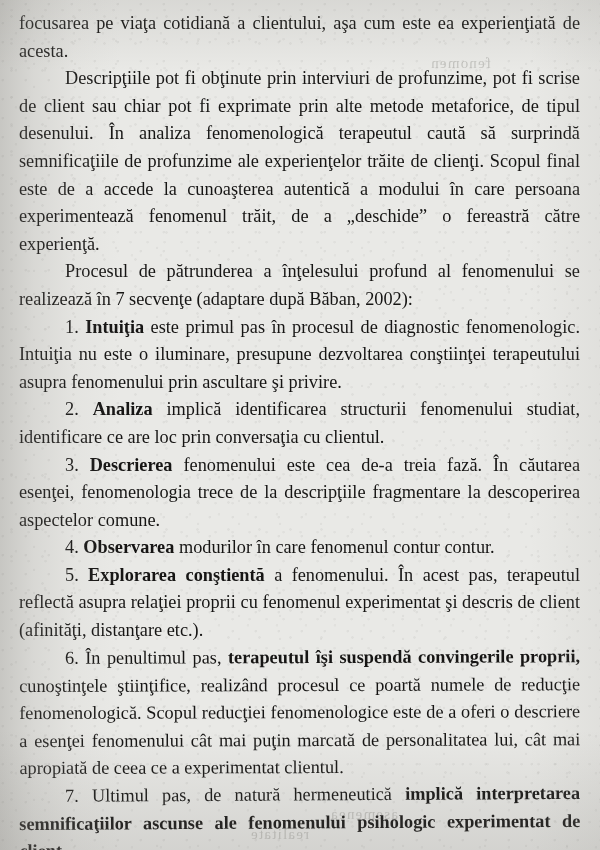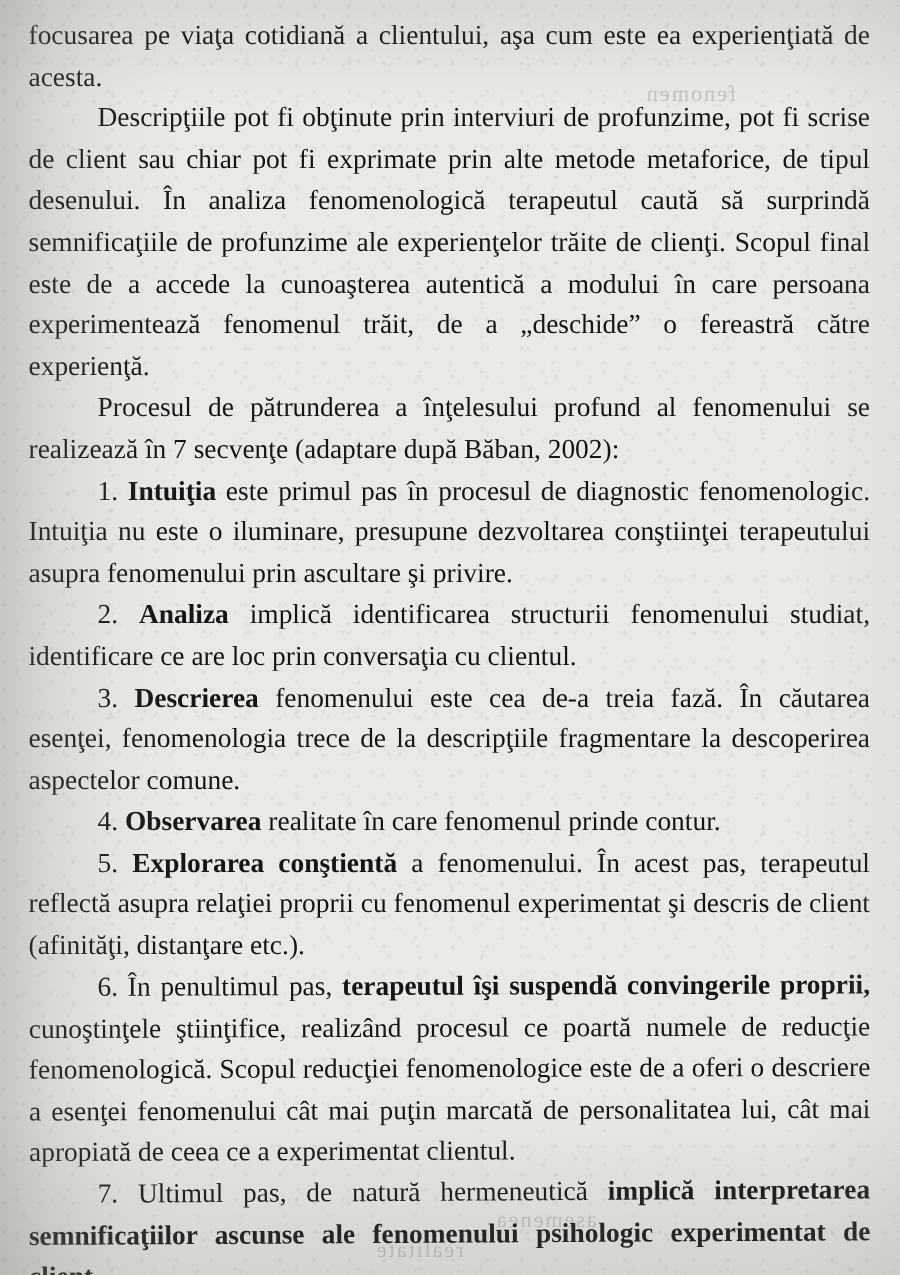--- a/index.html
+++ b/index.html
@@ -131,20 +131,20 @@
   <div class="ghost" style="left:250px; top:826px;">realitate</div>
   <div class="ghost" style="left:430px; top:55px;">fenomen</div>
 
   <div id="text-block">
     <p class="para noindent"><span>focusarea pe viaţa cotidiană a clientului, aşa cum este ea experienţiată de acesta.</span></p>
     <p class="para"><span>Descripţiile pot fi obţinute prin interviuri de profunzime, pot fi scrise de client sau chiar pot fi exprimate prin alte metode metaforice, de tipul desenului. În analiza fenomenologică terapeutul caută să surprindă semnificaţiile de profunzime ale experienţelor trăite de clienţi. Scopul final este de a accede la cunoaşterea autentică a modului în care persoana experimentează fenomenul trăit, de a „deschide” o fereastră către experienţă.</span></p>
     <p class="para"><span>Procesul de pătrunderea a înţelesului profund al fenomenului se realizează în 7 secvenţe (adaptare după Băban, 2002):</span></p>
     <p class="para"><span>1. </span><b>Intuiţia</b><span> este primul pas în procesul de diagnostic fenomenologic. Intuiţia nu este o iluminare, presupune dezvoltarea conştiinţei terapeutului asupra fenomenului prin ascultare şi privire.</span></p>
     <p class="para"><span>2. </span><b>Analiza</b><span> implică identificarea structurii fenomenului studiat, identificare ce are loc prin conversaţia cu clientul.</span></p>
     <p class="para"><span>3. </span><b>Descrierea</b><span> fenomenului este cea de-a treia fază. În căutarea esenţei, fenomenologia trece de la descripţiile fragmentare la descoperirea aspectelor comune.</span></p>
-    <p class="para"><span>4. </span><b>Observarea</b><span> realitate în care fenomenul prinde contur.</span></p>
+    <p class="para"><span>4. </span><b>Observarea</b><span> modurilor în care fenomenul contur contur.</span></p>
     <p class="para"><span>5. </span><b>Explorarea conştientă</b><span> a fenomenului. În acest pas, terapeutul reflectă asupra relaţiei proprii cu fenomenul experimentat şi descris de client (afinităţi, distanţare etc.).</span></p>
     <p class="para warp-1"><span>6. În penultimul pas, </span><b>terapeutul îşi suspendă convingerile proprii,</b><span> cunoştinţele ştiinţifice, realizând procesul ce poartă numele de reducţie fenomenologică. Scopul reducţiei fenomenologice este de a oferi o descriere a esenţei fenomenului cât mai puţin marcată de personalitatea lui, cât mai apropiată de ceea ce a experimentat clientul.</span></p>
     <p class="para warp-2"><span>7. Ultimul pas, de natură hermeneutică </span><b>implică interpretarea semnificaţiilor ascunse ale fenomenului psihologic experimentat de client.</b></p>
   </div>
 
   <div class="grain"></div>
 </div>
 
 </body></html>

